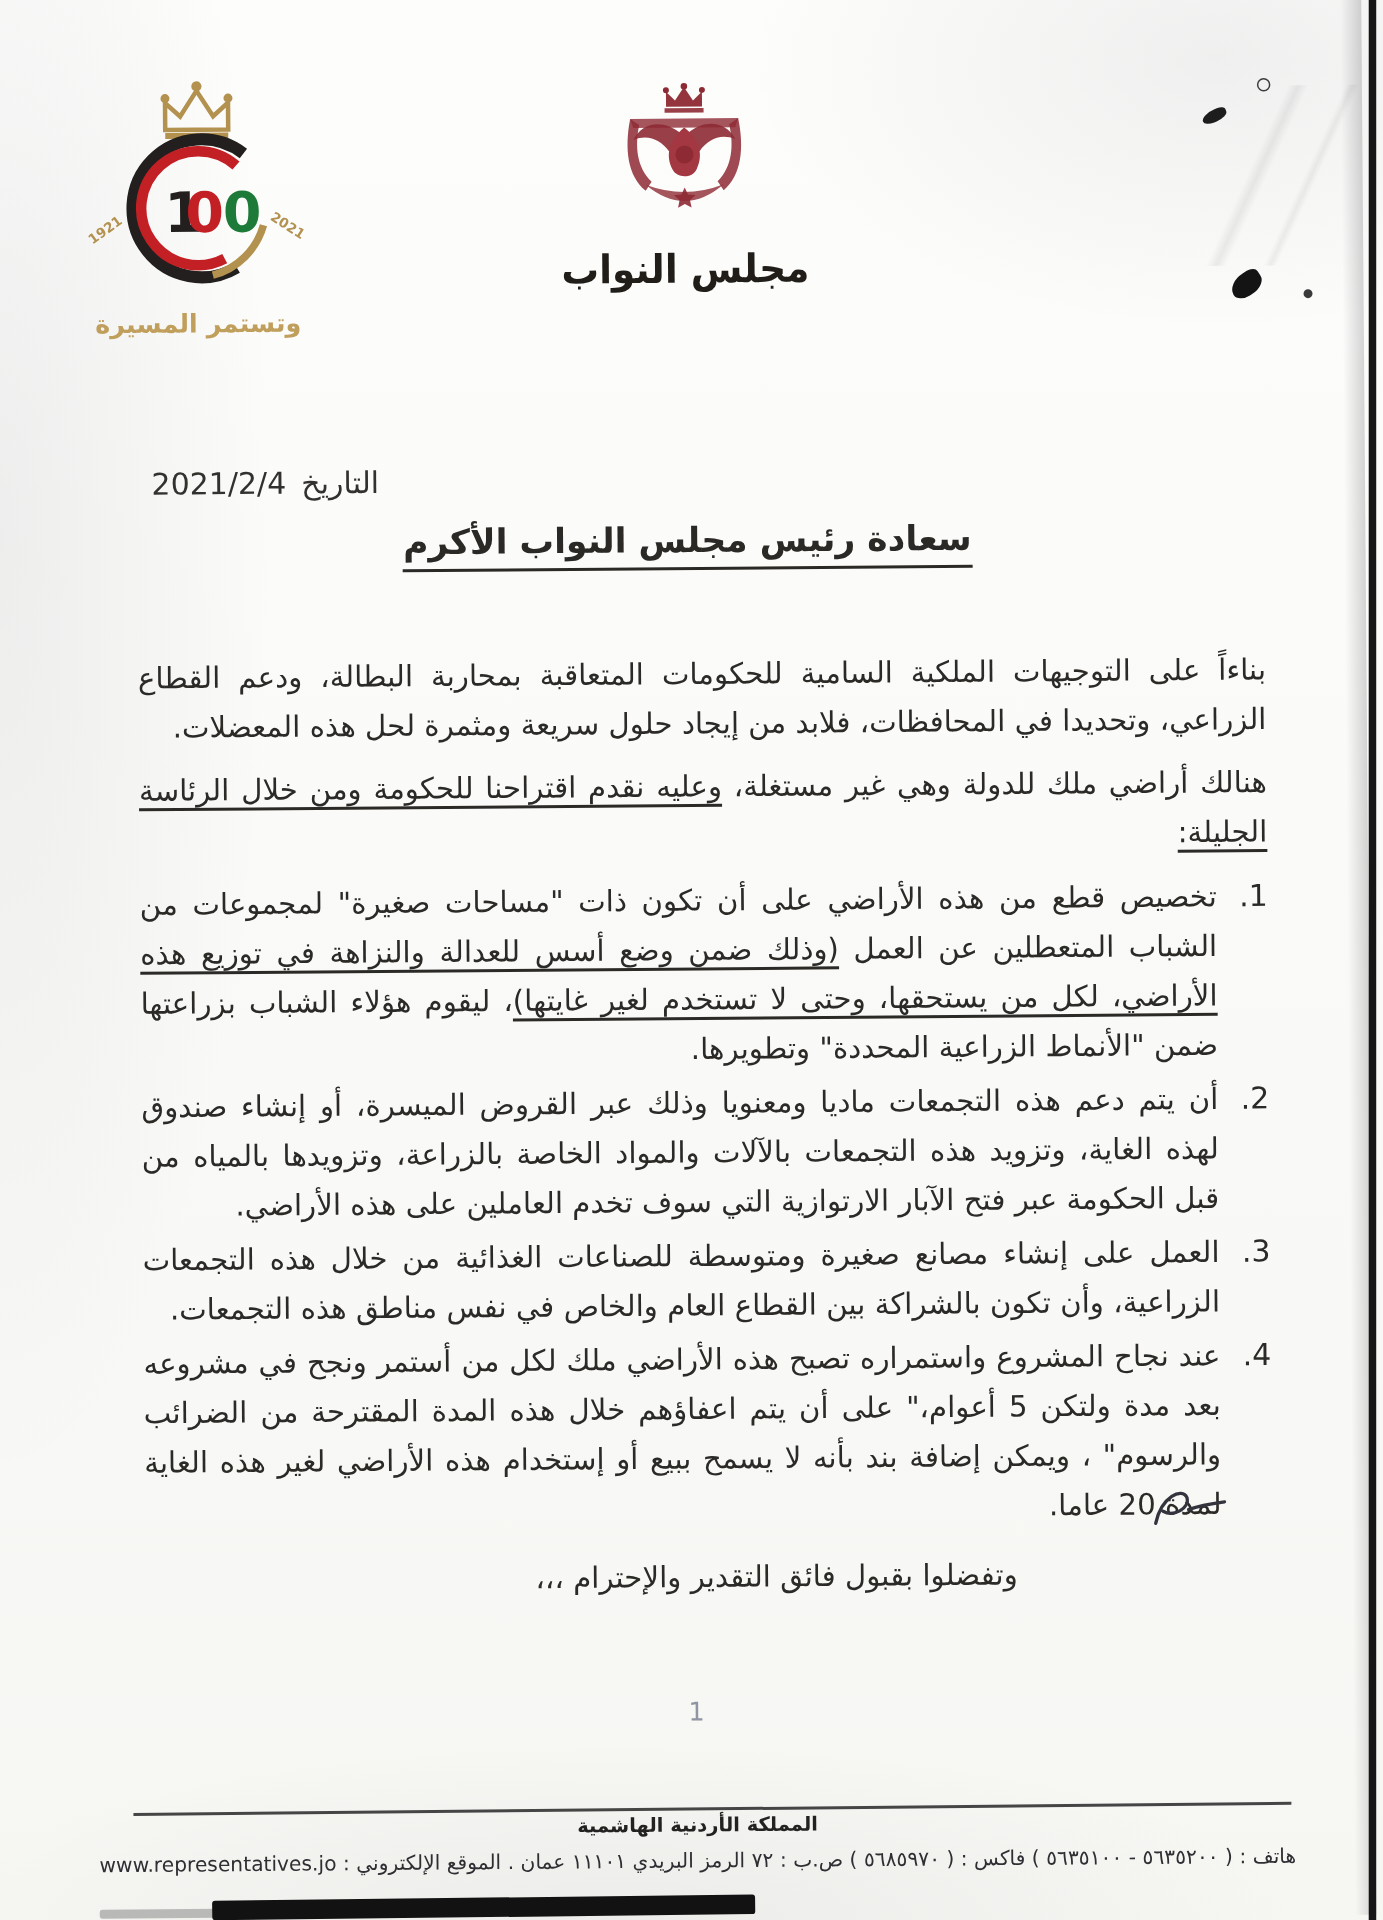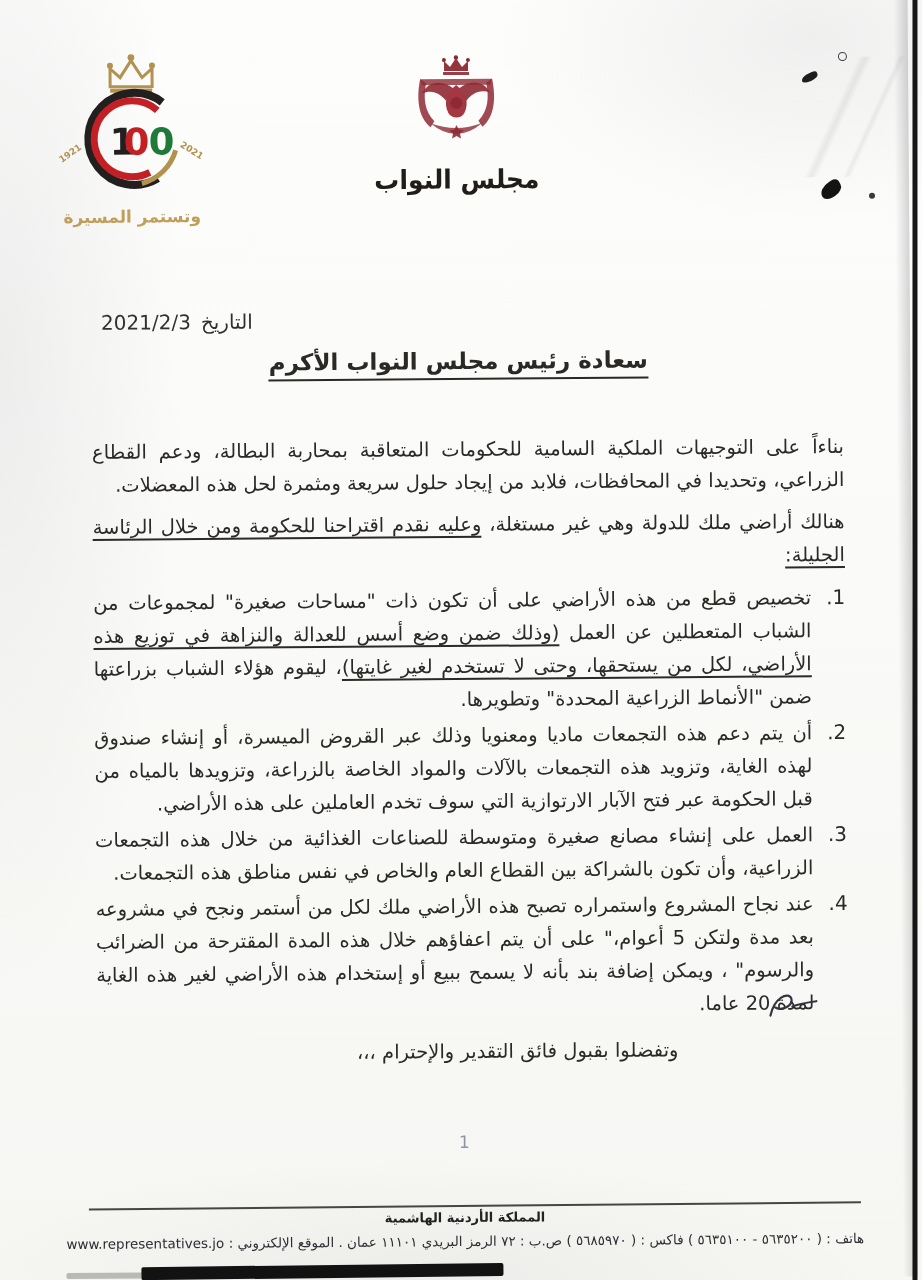--- a/index.html
+++ b/index.html
@@ -130,21 +130,21 @@
 
             <path d="M34 68 Q60 78,86 68 Q60 90,34 68 Z" opacity=".8"></path>
             <path d="M60 70 l2.2 4.6 5 .5 -3.7 3.4 1 4.9 -4.5 -2.5 -4.5 2.5 1 -4.9 -3.7 -3.4 5 -.5 Z" opacity=".9"></path>
           </g>
         </svg>
         <div class="emblem-caption">مجلس النواب</div>
       </div>
     </div>
 
     <div class="date-row">
-      <span class="lbl">التاريخ</span><span>2021/2/3</span>
+      <span class="lbl">التاريخ</span><span>2021/2/4</span>
     </div>
 
     <div class="title-row">
       <span>سعادة رئيس مجلس النواب الأكرم</span>
     </div>
 
     <div class="letter">
       <p>بناءاً على التوجيهات الملكية السامية للحكومات المتعاقبة بمحاربة البطالة، ودعم القطاع الزراعي، وتحديدا في المحافظات، فلابد من إيجاد حلول سريعة ومثمرة لحل هذه المعضلات.</p>
       <p class="lead2"><span>هنالك أراضي ملك للدولة وهي غير مستغلة، </span><span class="u">وعليه نقدم اقتراحنا للحكومة ومن خلال الرئاسة الجليلة:</span></p>
 

